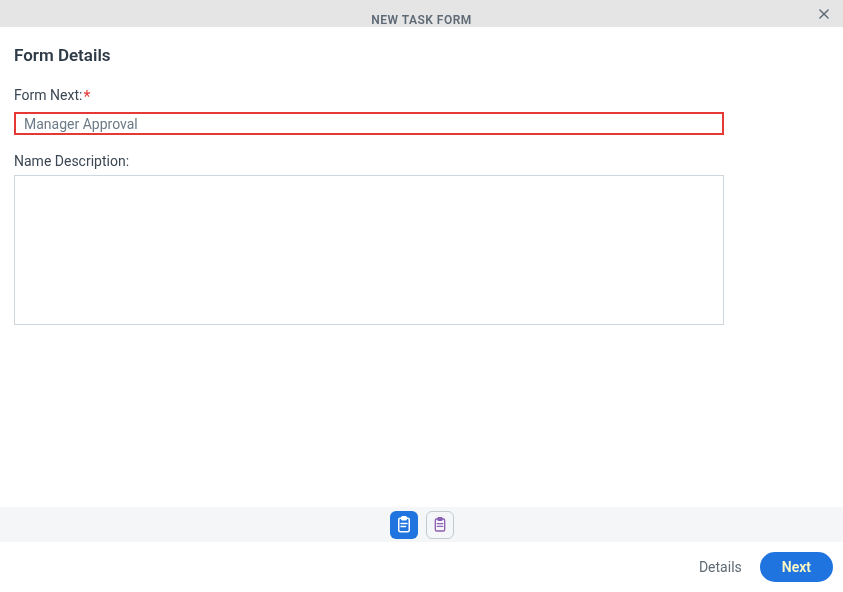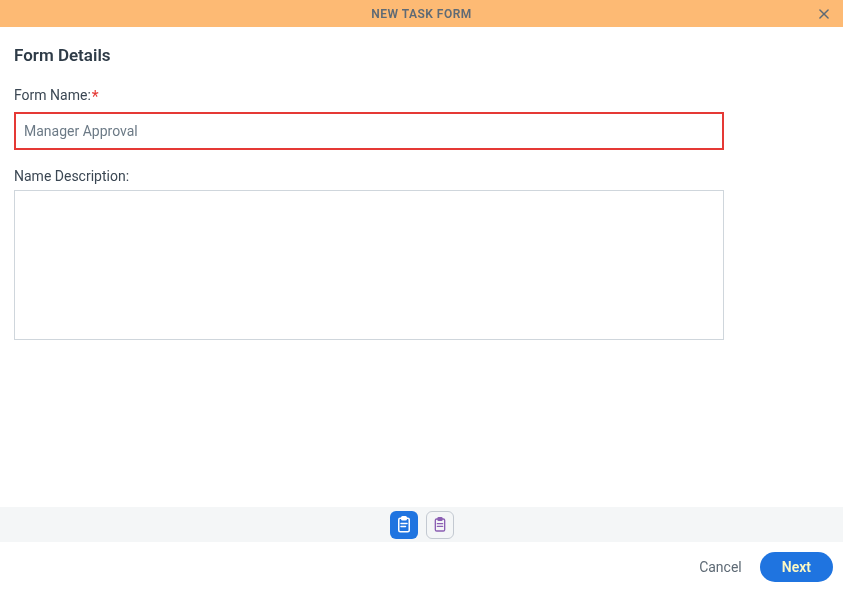--- a/index.html
+++ b/index.html
@@ -9,25 +9,25 @@
     }
     body {
       font-family: -apple-system, BlinkMacSystemFont, "Segoe UI", Roboto, "Helvetica Neue", Arial, sans-serif;
       width: 843px;
       height: 592px;
       background: #ffffff;
       position: relative;
       overflow: hidden;
     }
     .header-bar {
-      background: #fdba74;
+      background: #e5e5e5;
       height: 27px;
       width: 100%;
       display: flex;
-      align-items: center;
+      align-items: flex-end;
       justify-content: center;
       position: relative;
     }
     .header-title {
       font-size: 12px;
       font-weight: 600;
       letter-spacing: 0.5px;
       color: #5e6a75;
       text-transform: uppercase;
     }
@@ -64,21 +64,21 @@
       display: block;
     }
     .required-asterisk {
       color: #e53935;
       font-size: 16px;
       vertical-align: top;
       margin-left: 1px;
     }
     .input-text {
       width: 710px;
-      height: 38px;
+      height: 23px;
       border: 2px solid #e53935;
       padding: 0 8px;
       font-size: 14px;
       color: #6c7a86;
       outline: none;
       font-family: inherit;
       margin-bottom: 18px;
     }
     .textarea-field {
       width: 710px;
@@ -157,21 +157,21 @@
       <line x1="5" y1="5" x2="19" y2="19"></line>
       <line x1="19" y1="5" x2="5" y2="19"></line>
     </svg>
   </div>
 </div>
 
 <div class="content">
   <h2 class="section-title">Form Details</h2>
 
   <label class="field-label">
-    <span>Form Name:</span><span class="required-asterisk">*</span>
+    <span>Form Next:</span><span class="required-asterisk">*</span>
   </label>
   <input type="text" class="input-text" value="Manager Approval" style="">
 
   <label class="field-label">Name Description:</label>
   <textarea class="textarea-field" style=""></textarea>
 </div>
 
 <div class="step-icons">
   <div class="step-icon active">
     <svg width="18" height="18" viewBox="0 0 24 24" fill="none" stroke="#ffffff" stroke-width="2">
@@ -185,15 +185,15 @@
     <svg width="16" height="16" viewBox="0 0 24 24" fill="none" stroke="#8b5fb3" stroke-width="2">
       <rect x="5" y="3" width="14" height="18" rx="2" fill="none"></rect>
       <rect x="9" y="1" width="6" height="4" rx="1" fill="#8b5fb3"></rect>
       <line x1="8" y1="10" x2="16" y2="10" stroke-linecap="round"></line>
       <line x1="8" y1="14" x2="16" y2="14" stroke-linecap="round"></line>
     </svg>
   </div>
 </div>
 
 <div class="footer">
-  <span class="cancel-link">Cancel</span>
+  <span class="cancel-link">Details</span>
   <button class="next-btn">Next</button>
 </div>
 
 </body></html>

